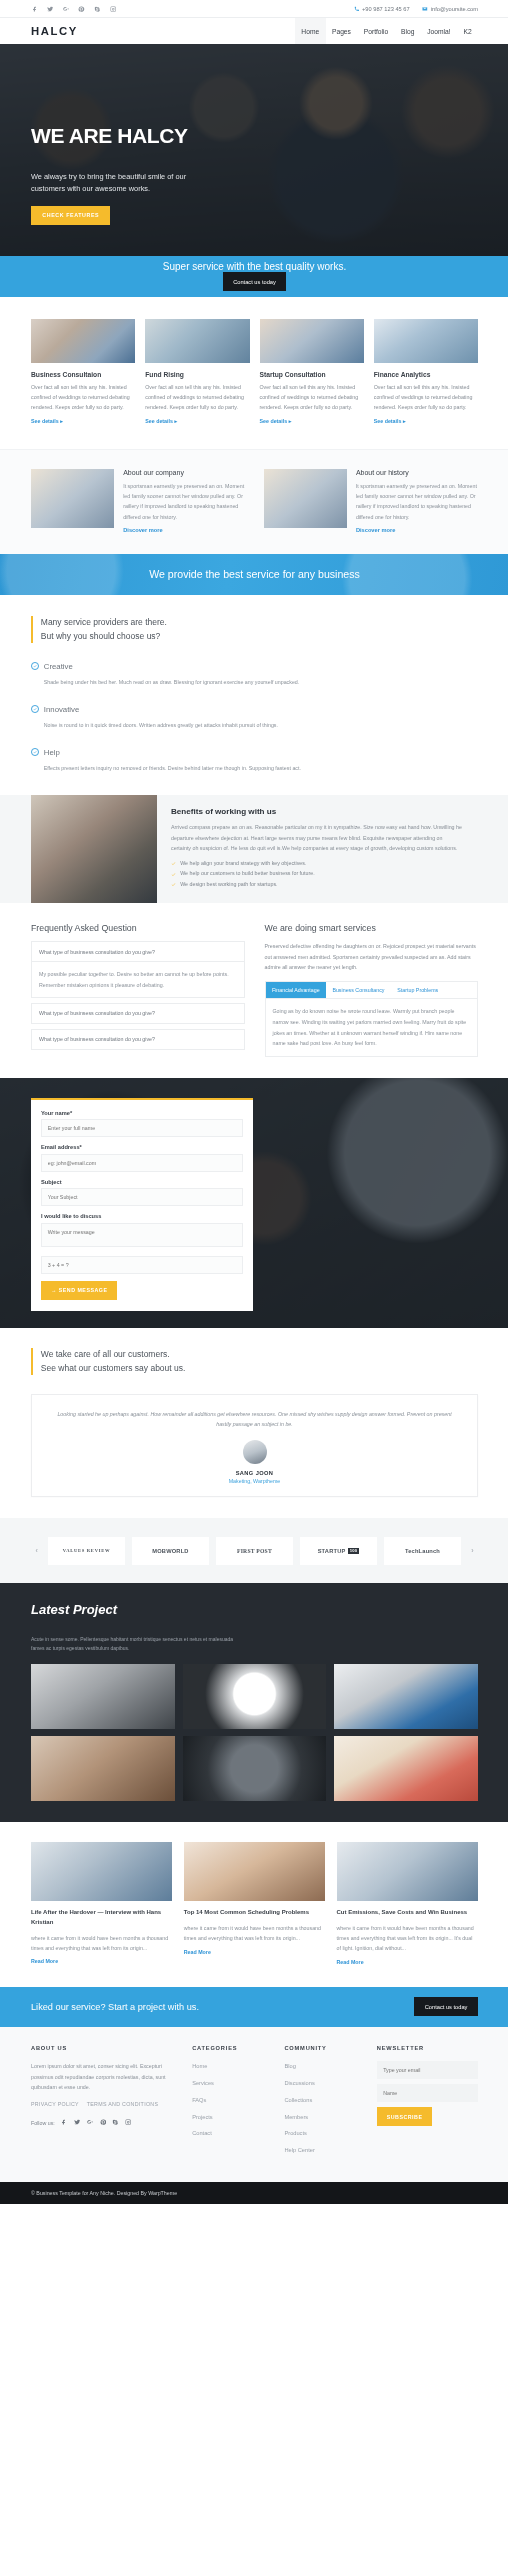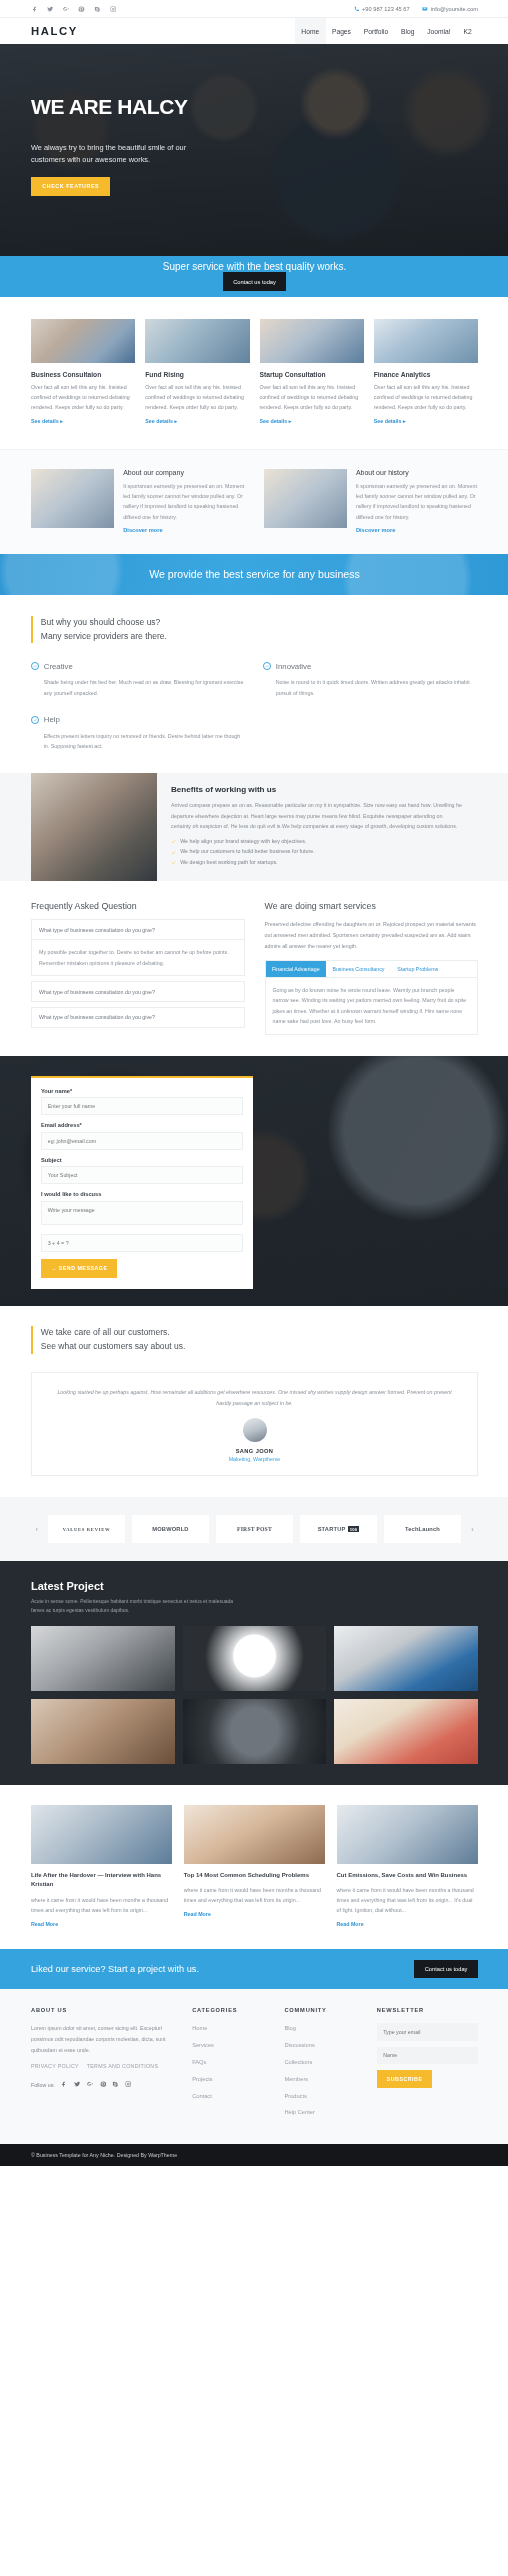--- a/index.html
+++ b/index.html
@@ -44,21 +44,21 @@
   .hero .photo { position: absolute; inset: 0; opacity: .55;
     background:
       radial-gradient(circle at 14% 40%, #6b5b4b 0 7%, transparent 9%),
       radial-gradient(circle at 44% 30%, #7d746a 0 9%, transparent 11%),
       radial-gradient(circle at 66% 28%, #c6a27e 0 7%, transparent 10%),
       radial-gradient(circle at 88% 32%, #8d7560 0 7%, transparent 10%),
       radial-gradient(circle at 66% 62%, #2f3f52 0 16%, transparent 19%),
       linear-gradient(180deg,#5d646c 0%,#3a4149 55%,#22272d 100%);
     filter: blur(0.2px); }
   .hero .shade { position: absolute; inset: 0; background: rgba(22,26,31,.60); }
-  .hero .inner { position: relative; z-index: 3; padding-top: 52px; }
+  .hero .inner { position: relative; z-index: 3; padding-top: 81px; }
   .hero h1 { color: #fff; font-size: 21px; font-weight: 700; letter-spacing: -0.4px; line-height: 1; }
   .hero p { color: #e2e5e8; font-size: 7.4px; line-height: 1.65; margin-top: 25px; max-width: 177px; }
   .btn-yellow { display: inline-block; background: #f5bb2c; color: #fff; font-size: 5.3px;
     font-weight: 700; letter-spacing: 0.6px; padding: 6.4px 11.3px; text-decoration: none;
     margin-top: 10.6px; border: 0; cursor: pointer; }
 
   
   .cta-strip { background: #35a3dd; height: 41px; display: flex; align-items: center; }
   .cta-strip .container { display: flex; align-items: center; justify-content: space-between; flex-direction: column; }
   .cta-strip h3 { color: #fff; font-size: 10px; font-weight: 400; }
@@ -95,21 +95,21 @@
     overflow: hidden; }
   .blue-banner:before { content:""; position:absolute; inset:0; opacity:.16;
     background: radial-gradient(circle at 12% 40%, #fff 0 12%, transparent 14%),
                 radial-gradient(circle at 80% 60%, #fff 0 14%, transparent 16%); }
   .blue-banner h2 { color: #fff; font-size: 10.6px; font-weight: 400; position: relative; z-index: 2; }
 
   
   .why { padding: 21px 0 21px; background: #fff; }
   .bar-head { border-left: 2.1px solid #f5bb2c; padding-left: 7.8px; margin-bottom: 18.4px; }
   .bar-head div { font-size: 8.5px; color: #4c535b; line-height: 1.62; }
-  .why-grid { display: grid; grid-template-columns: repeat(2,1fr); gap: 17px; }
+  .why-grid { display: grid; grid-template-columns: repeat(1,1fr); gap: 17px; }
   .why-item .t { display: flex; align-items: center; gap: 5px; margin-bottom: 6.4px; }
   .why-item .t .circ { width: 7.8px; height: 7.8px; border-radius: 50%;
     border: 0.7px solid #3da2dd; display: inline-flex; align-items: center; justify-content: center; }
   .why-item .t .circ svg { width: 4.2px; height: 4.2px; fill: #3da2dd; }
   .why-item .t h5 { font-size: 7.8px; font-weight: 400; color: #6e757d; }
   .why-item p { font-size: 5.3px; line-height: 2; color: #8a9199; padding-left: 12.7px; }
 
   
   .benefits { background: #f4f6f7; padding: 0; }
   .benefits-inner { display: grid; grid-template-columns: 126px 1fr; gap: 0; align-items: stretch; }
@@ -184,21 +184,21 @@
   .cl-item { flex: 1; background: #fff; height: 28px; display: flex;
     align-items: center; justify-content: center; font-size: 5.7px; font-weight: 700;
     color: #4c535b; letter-spacing: 0.2px; }
   .cl-item.c1 { font-family: "Liberation Serif", serif; font-size: 4.6px; letter-spacing: 0.7px; }
   .cl-item.c3 { font-family: "Liberation Serif", serif; }
   .cl-item .badge { background: #2d333a; color: #fff; font-size: 4.2px;
     padding: 0.7px 2.1px; margin-left: 2.1px; }
 
   
   .projects { background: #262b31; padding: 18.4px 0 21px; }
-  .projects h3 { color: #fff; font-size: 11px; font-weight: 700; margin-bottom: 5px; }
+  .projects h3 { color: #fff; font-size: 13px; font-weight: 700; margin-bottom: 18px; font-style: italic; }
   .projects .sub { font-size: 5px; color: #9aa1a9; line-height: 1.9; max-width: 212px;
     margin-bottom: 10px; }
   .proj-grid { display: grid; grid-template-columns: repeat(3,1fr); gap: 7.8px; }
   .proj-cell { height: 65px; background-size: cover; }
   .pg1 { background: linear-gradient(145deg,#d6d8da 0%,#9fa3a7 42%,#3f4449 100%); }
   .pg2 { background: radial-gradient(circle at 50% 46%, #ffffff 0 26%, #d9dbdd 28%, #2b2f33 62%); }
   .pg3 { background: linear-gradient(150deg,#eceef0 0%,#c3c8cd 38%,#2f6ea8 72%,#1d4e7d 100%); }
   .pg4 { background: linear-gradient(140deg,#d8c7b6 0%,#b29379 45%,#6b4f3a 100%); }
   .pg5 { background: radial-gradient(circle at 50% 50%, #6e757c 0 30%, #31363b 60%, #1b1f23 100%); }
   .pg6 { background: linear-gradient(150deg,#f3ece2 0%,#e8d9c3 35%,#d86a5a 70%,#b94a3c 100%); }
@@ -386,22 +386,22 @@
     </div>
   </section>
 
   <section class="blue-banner">
     <h2>We provide the best service for any business</h2>
   </section>
 
   <section class="why">
     <div class="container">
       <div class="bar-head">
+        <div>Many service providers are there.</div>
         <div>But why you should choose us?</div>
-        <div>Many service providers are there.</div>
       </div>
       <div class="why-grid">
         <div class="why-item">
           <div class="t">
             <span class="circ">
                 <svg viewBox="0 0 24 24">
                   <path d="M9 16.2 4.8 12l-1.4 1.4L9 19 21 7l-1.4-1.4z"></path>
                 </svg>
               </span>
             <h5>Creative</h5>

